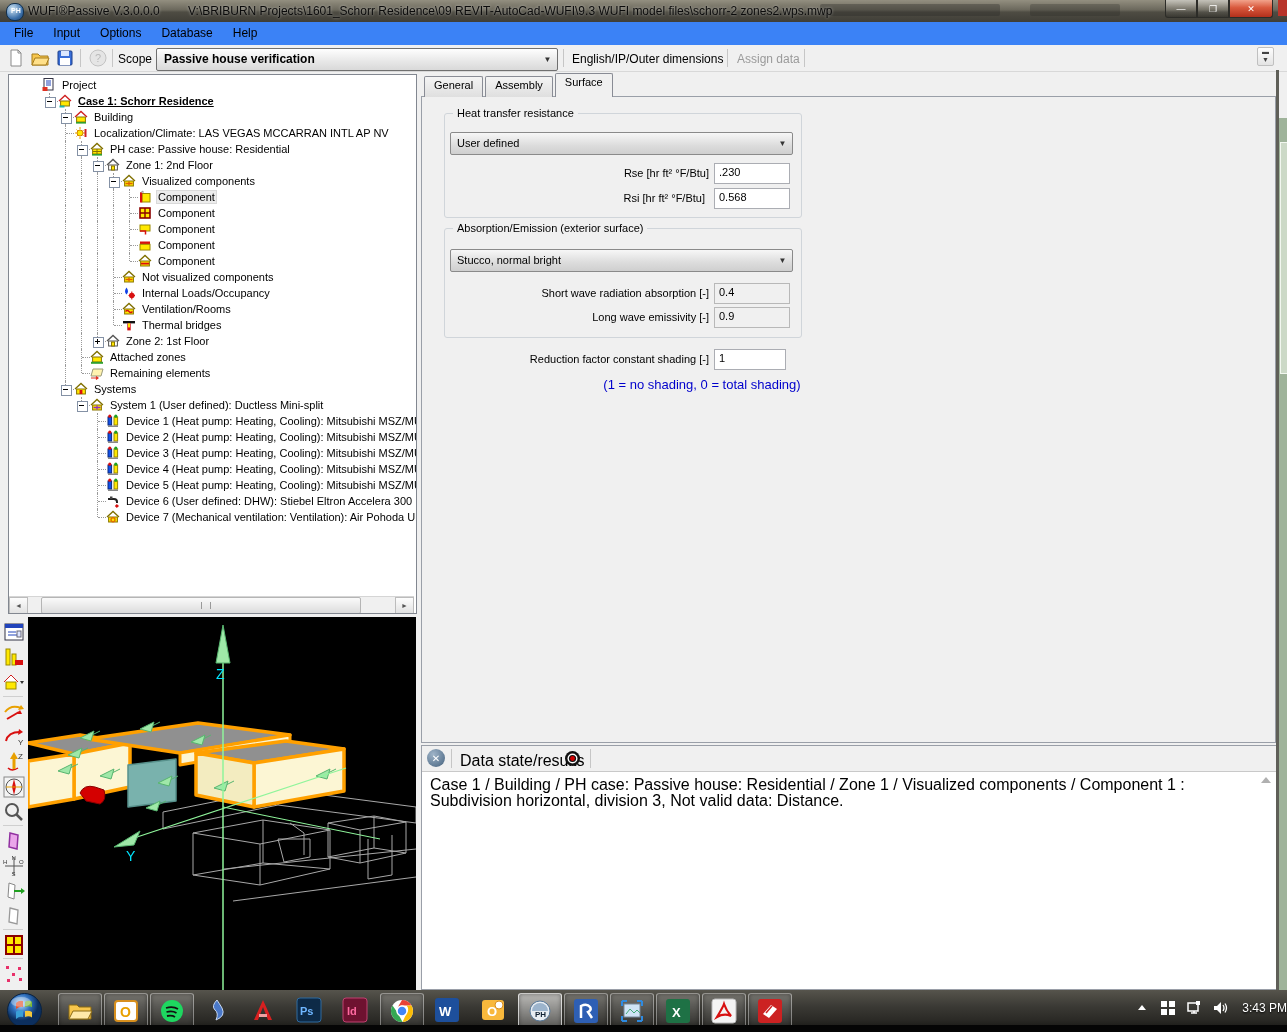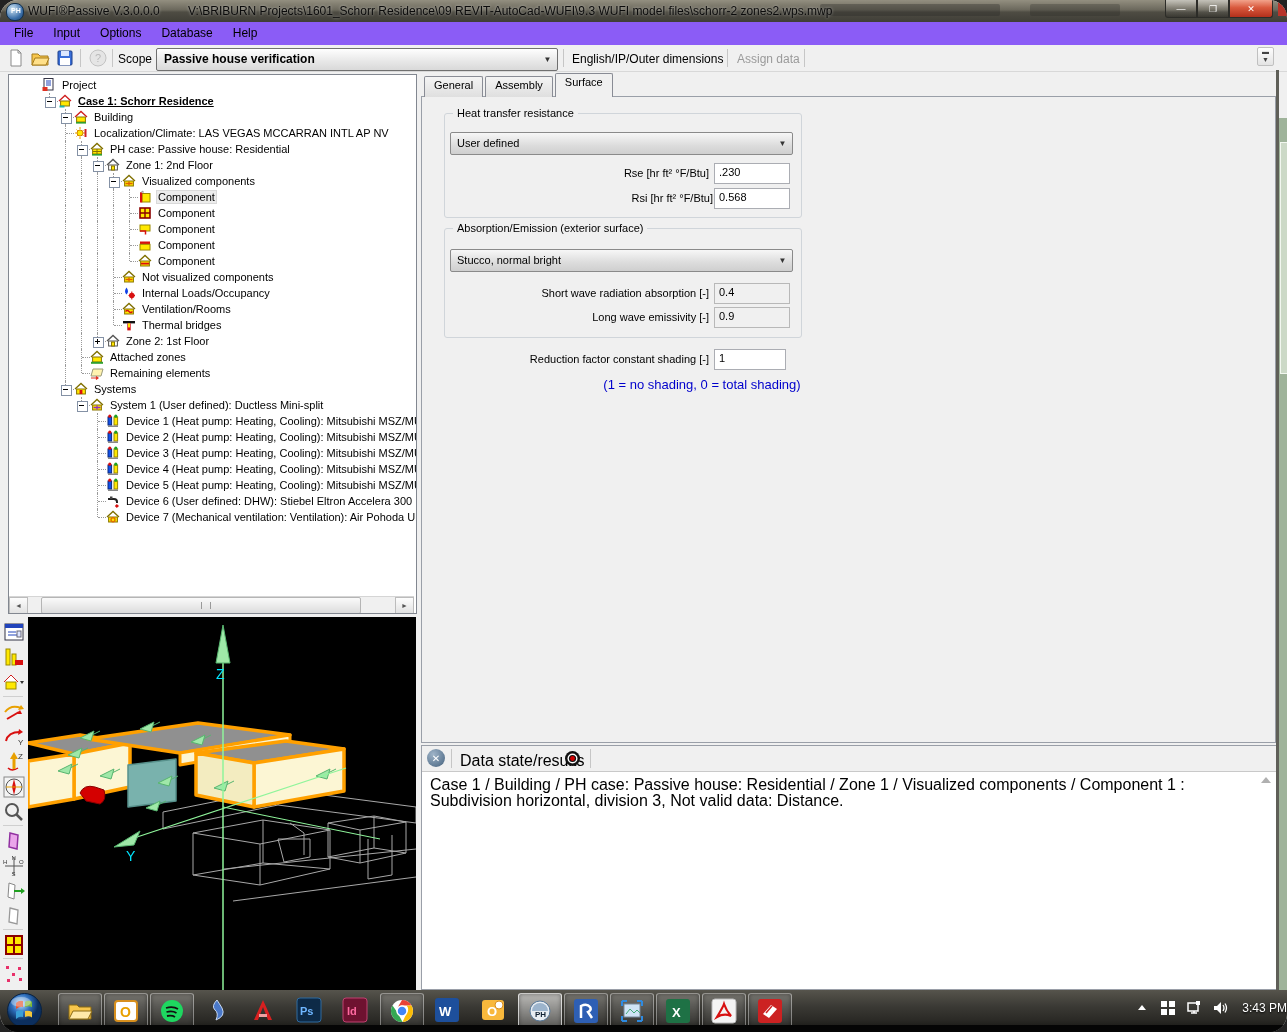--- a/index.html
+++ b/index.html
@@ -1,35 +1,35 @@
 <!DOCTYPE html>
 <html><head>
 <meta charset="utf-8">
 <style>
   html,body{margin:0;padding:0;background:#222;}
   .screen{position:relative;width:1287px;height:1032px;overflow:hidden;background:#f0f0f0;
-          font-family:"Liberation Sans",sans-serif;font-size:11px;color:#000;border-radius:18px;}
+          font-family:"Liberation Sans",sans-serif;font-size:11px;color:#000;}
   
   .titlebar{position:absolute;left:0;top:0;width:1287px;height:22px;
             background:linear-gradient(#938f80,#6b685c 45%,#4e4c43 55%,#3f3e37);}
   .titlebar .ghost1{position:absolute;left:820px;top:4px;width:180px;height:12px;background:rgba(40,40,36,.35);border-radius:2px;}
   .titlebar .ghost2{position:absolute;left:1030px;top:4px;width:90px;height:12px;background:rgba(40,40,36,.28);border-radius:2px;}
   .titlebar .redcorner{position:absolute;right:0;top:0;width:9px;height:16px;background:#b8342a;}
   .app-ico{position:absolute;left:6px;top:3px;width:16px;height:16px;border-radius:8px;
            background:radial-gradient(circle at 35% 30%,#cfe6f5,#3a6ea8 65%,#1d3f66);border:1px solid #12304d;}
   .app-ico span{position:absolute;left:4px;top:3px;font-size:7px;font-weight:bold;color:#fff;}
   .t-app{position:absolute;left:28px;top:4px;font-size:12px;color:#0b0b0b;text-shadow:0 0 3px rgba(255,255,255,.55);white-space:nowrap;}
   .t-path{position:absolute;left:188px;top:4px;font-size:12px;color:#0b0b0b;text-shadow:0 0 3px rgba(255,255,255,.55);white-space:nowrap;}
   .winbtns{position:absolute;right:14px;top:0;display:flex;}
   .wbtn{width:30px;height:17px;border:1px solid #2c2c28;border-top:none;display:flex;align-items:center;justify-content:center;
         color:#fff;font-size:9px;background:linear-gradient(rgba(255,255,255,.45),rgba(255,255,255,.12) 45%,rgba(0,0,0,.18));}
   .wbtn.min{border-radius:0 0 0 3px;}
   .wbtn.close{width:42px;border-radius:0 0 3px 0;background:linear-gradient(#f2a38b,#d9593d 45%,#b3301c);}
   
-  .menubar{position:absolute;left:0;top:22px;width:1287px;height:23px;background:#8b5cf6;border-bottom:1px solid #4d7c0f;}
+  .menubar{position:absolute;left:0;top:22px;width:1287px;height:23px;background:#3b82f6;border-bottom:1px solid #4d7c0f;}
   .menu-item{display:inline-block;padding:4px 10px 0 10px;font-size:12px;cursor:default;}
   .toolbar{position:absolute;left:0;top:45px;width:1287px;height:26px;background:#f0f0f0;border-bottom:1px solid #d8d8d8;}
   .tb-ico{position:absolute;top:3px;width:20px;height:20px;}
   .tb-sep{position:absolute;top:4px;width:1px;height:18px;background:#c6c6c6;}
   .scope-label{position:absolute;left:118px;top:7px;font-size:12px;}
   .scope-combo{position:absolute;left:156px;top:3px;width:400px;height:21px;border:1px solid #707070;border-radius:2px;
                background:linear-gradient(#fefefe,#e7e7e7 60%,#d9d9d9);}
   .scope-combo .val{position:absolute;left:7px;top:3px;font-size:12px;font-weight:bold;}
   .combo-arr{position:absolute;right:2px;top:2px;bottom:2px;width:15px;display:flex;align-items:center;justify-content:center;font-size:8px;color:#333;}
   .tb-text{position:absolute;top:7px;font-size:12px;white-space:nowrap;}
@@ -801,21 +801,21 @@
   <div class="tabpage">
     <div class="groupbox" style="left:22px;top:16px;width:356px;height:103px;">
       <div class="gb-title">Heat transfer resistance</div>
     </div>
     <div class="dd" style="left:28px;top:35px;width:341px;">
       <span class="val">User defined</span>
       <span class="combo-arr">▼</span>
     </div>
     <div class="flabel" style="left:60px;top:70px;width:227px;">Rse  [hr ft² °F/Btu]</div>
     <div class="fld" style="left:292px;top:66px;width:66px;">.230</div>
-    <div class="flabel" style="left:64px;top:95px;width:227px;">Rsi  [hr ft² °F/Btu]</div>
+    <div class="flabel" style="left:56px;top:95px;width:227px;">Rsi  [hr ft² °F/Btu]</div>
     <div class="fld" style="left:292px;top:91px;width:66px;">0.568</div>
 
     <div class="groupbox" style="left:22px;top:131px;width:356px;height:108px;">
       <div class="gb-title">Absorption/Emission (exterior surface)</div>
     </div>
     <div class="dd" style="left:28px;top:152px;width:341px;">
       <span class="val">Stucco, normal bright</span>
       <span class="combo-arr">▼</span>
     </div>
     <div class="flabel" style="left:60px;top:190px;width:227px;">Short wave radiation absorption  [-]</div>

